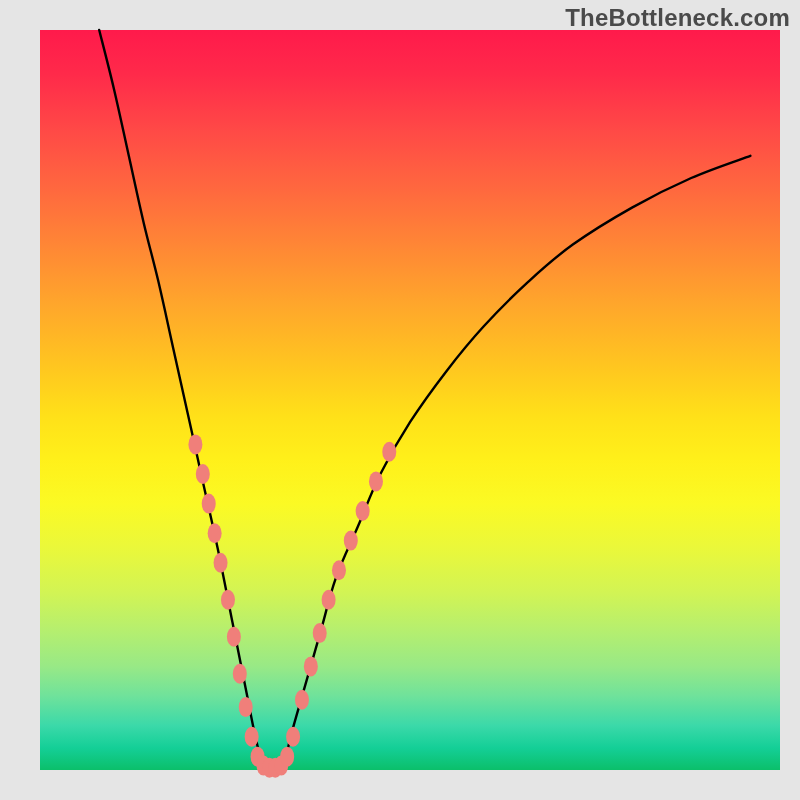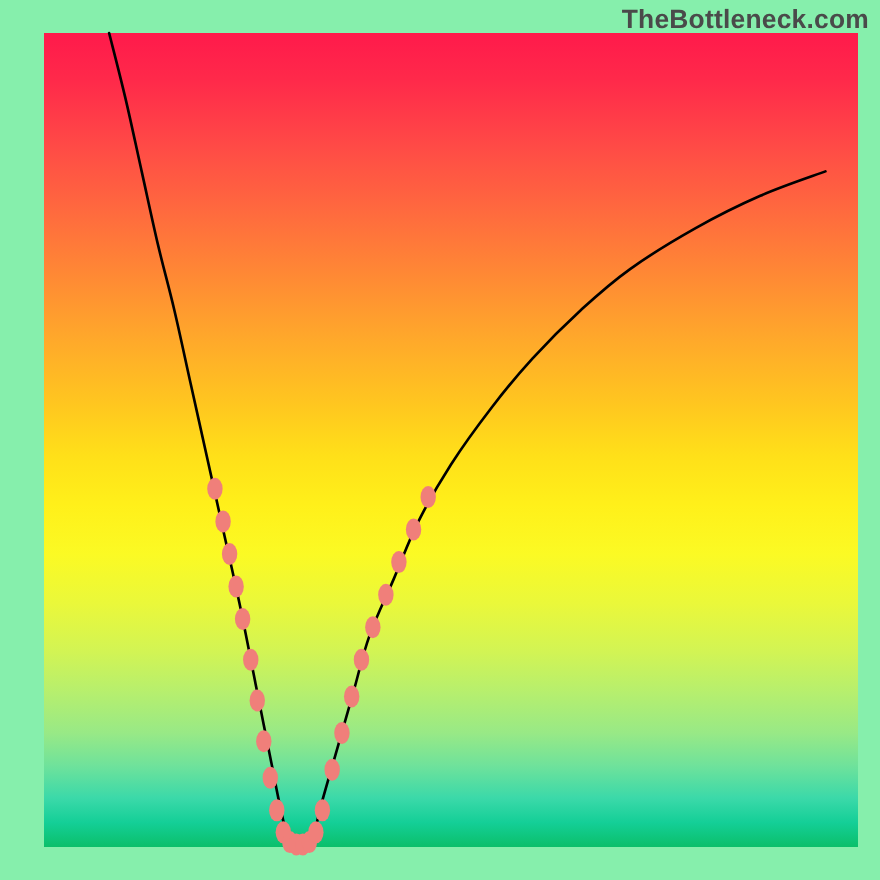--- a/index.html
+++ b/index.html
@@ -8,21 +8,21 @@
     width: 800px;
     height: 800px;
     overflow: hidden;
     background: #000;
     font-family: Arial, Helvetica, sans-serif;
   }
   .frame {
     position: relative;
     width: 800px;
     height: 800px;
-    background: #86efac;
+    background: #e5e5e5;
   }
   .watermark {
     position: absolute;
     top: 4px;
     right: 10px;
     font-size: 24px;
     font-weight: 600;
     color: #4a4a4a;
     letter-spacing: 0.2px;
     user-select: none;

